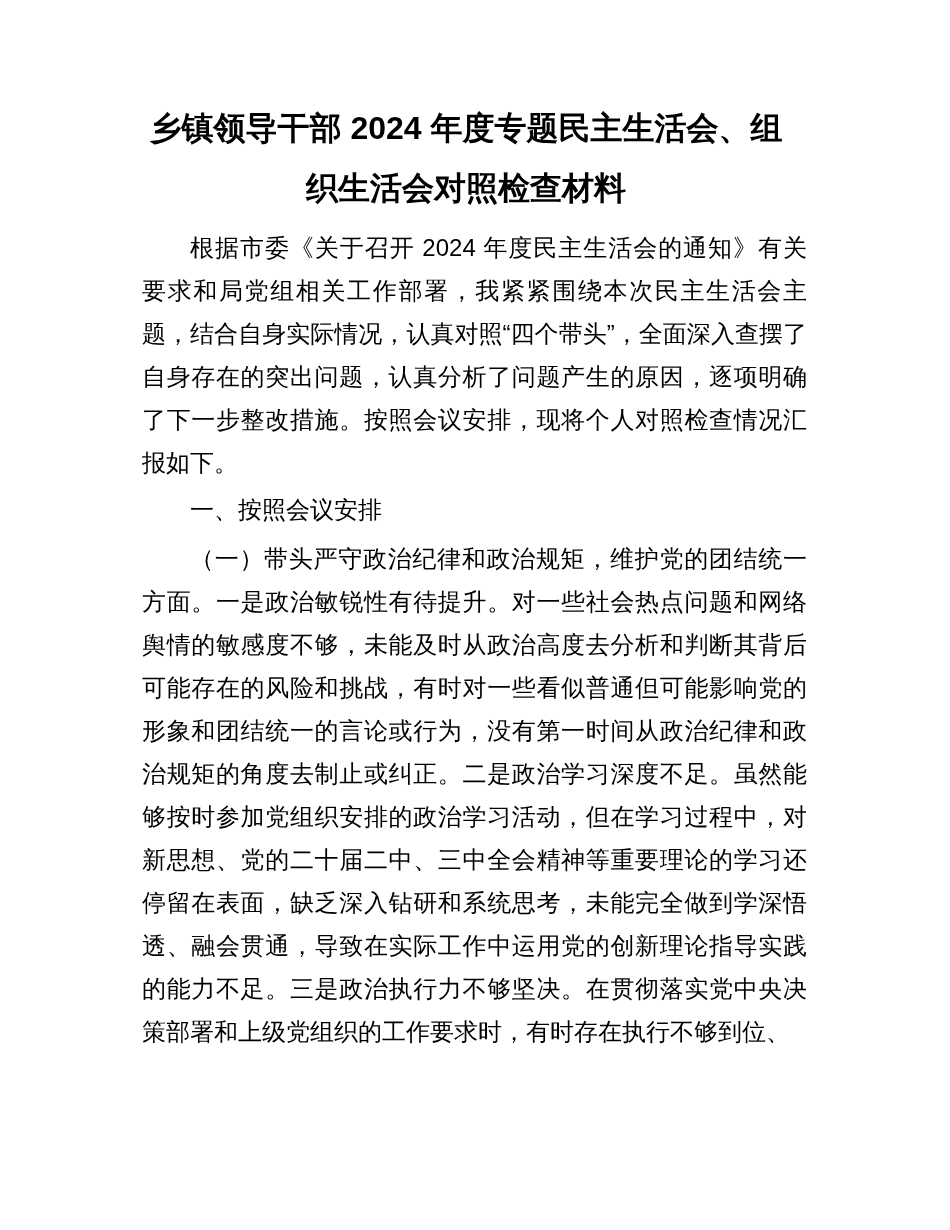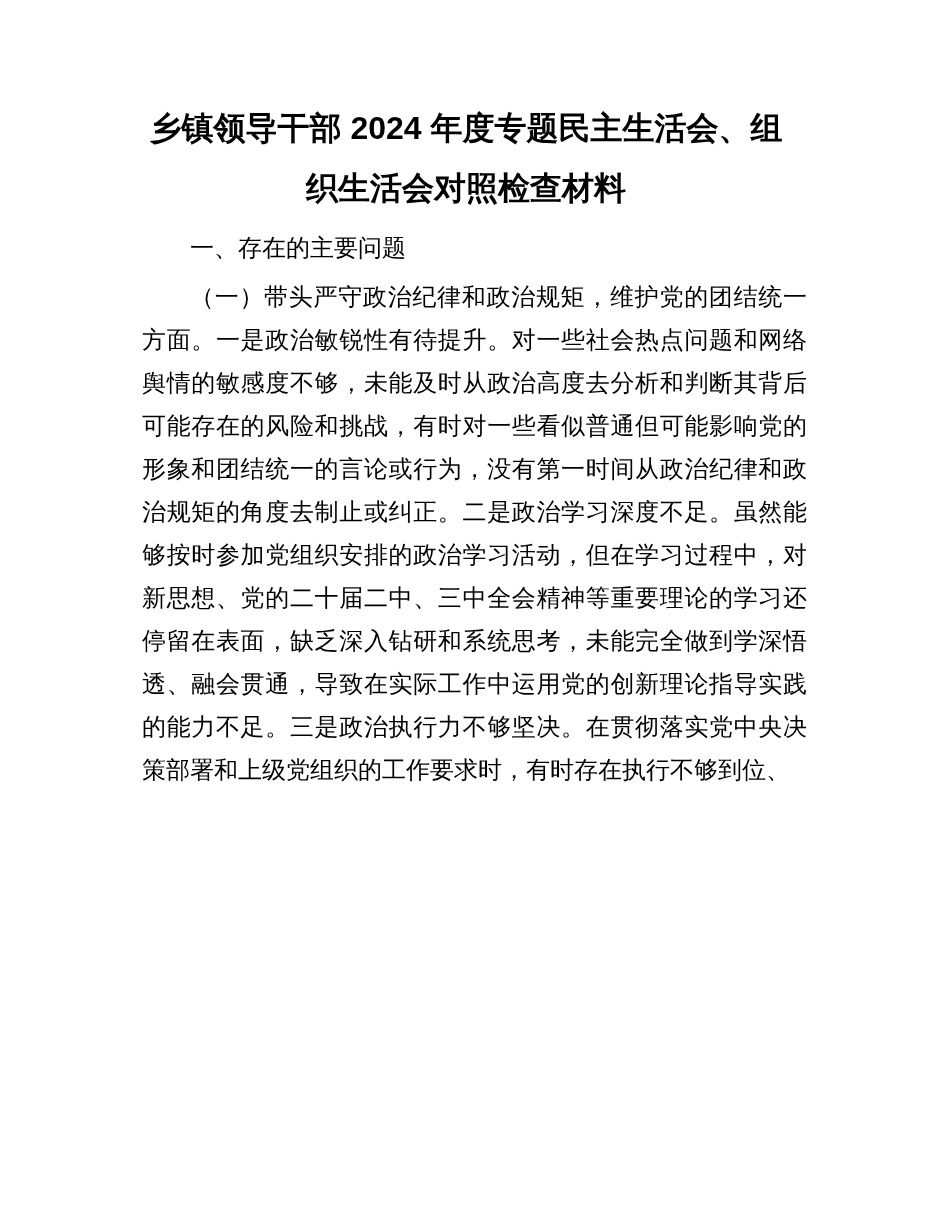--- a/index.html
+++ b/index.html
@@ -50,18 +50,19 @@
       color: #000000;
     }
   </style>
 </head>
 <body>
 
 <div class="page">
 
   <h1 class="doc-title">乡镇领导干部 2024 年度专题民主生活会、组织生活会对照检查材料</h1>
 
+  <p class="para">根据市委《关于召开 2024 年度民主生活会的通知》有关要求和局党组相关工作部署，我紧紧围绕本次民主生活会主题，结合自身实际情况，认真对照“四个带头”，全面深入查摆了自身存在的突出问题，认真分析了问题产生的原因，逐项明确了下一步整改措施。按照会议安排，现将个人对照检查情况汇报如下。</p>
 
-  <h2 class="section-heading">一、存在的主要问题</h2>
+  <h2 class="section-heading">一、按照会议安排</h2>
 
   <p class="para">（一）带头严守政治纪律和政治规矩，维护党的团结统一方面。一是政治敏锐性有待提升。对一些社会热点问题和网络舆情的敏感度不够，未能及时从政治高度去分析和判断其背后可能存在的风险和挑战，有时对一些看似普通但可能影响党的形象和团结统一的言论或行为，没有第一时间从政治纪律和政治规矩的角度去制止或纠正。二是政治学习深度不足。虽然能够按时参加党组织安排的政治学习活动，但在学习过程中，对新思想、党的二十届二中、三中全会精神等重要理论的学习还停留在表面，缺乏深入钻研和系统思考，未能完全做到学深悟透、融会贯通，导致在实际工作中运用党的创新理论指导实践的能力不足。三是政治执行力不够坚决。在贯彻落实党中央决策部署和上级党组织的工作要求时，有时存在执行不够到位、</p>
 
 </div>
 
 </body></html>

